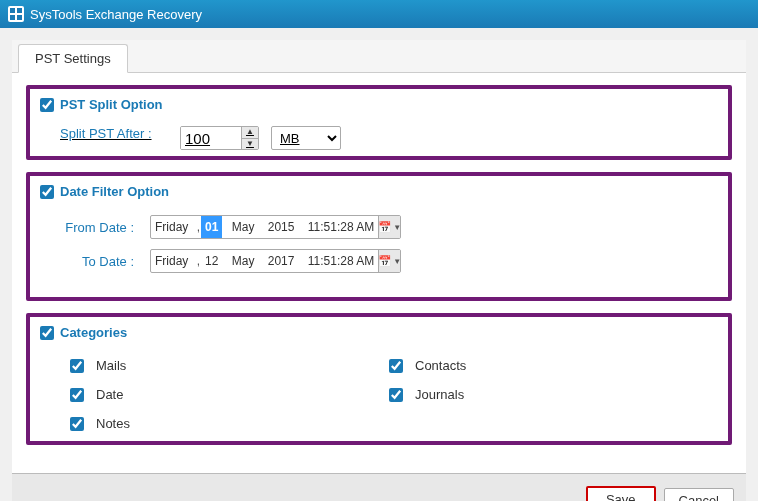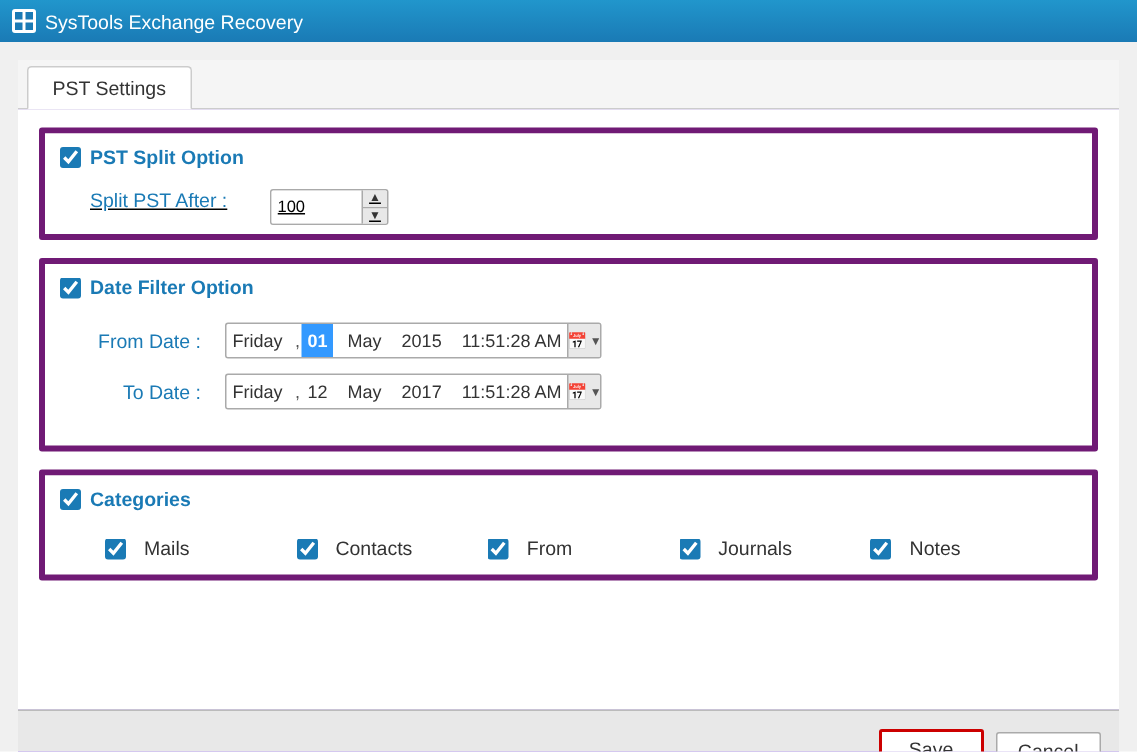--- a/index.html
+++ b/index.html
@@ -119,21 +119,21 @@
       border-radius: 2px;
       overflow: hidden;
       height: 24px;
     }
     .split-input {
       width: 60px;
       border: none;
       outline: none;
       padding: 0 4px;
       height: 100%;
-      font-size: 11px;
+      font-size: 15px;
     }
     .spin-btns {
       display: flex;
       flex-direction: column;
       height: 24px;
       border-left: 1px solid #aaa;
     }
     .spin-btn {
       flex: 1;
       width: 16px;
@@ -218,21 +218,21 @@
     }
     .cal-dropdown-arrow {
       font-size: 8px;
       color: #555;
       margin-left: 1px;
     }
 
     
     .cat-grid {
       display: grid;
-      grid-template-columns: 1fr 1fr 1fr 1fr 1fr;
+      grid-template-columns: 1fr 1fr;
       gap: 14px 20px;
       padding: 10px 40px;
     }
     .cat-item {
       display: flex;
       align-items: center;
       gap: 6px;
       color: #333;
     }
     .cat-item label { cursor: pointer; }
@@ -301,20 +301,25 @@
       </div>
       <div class="split-row">
         <span class="split-label">Split PST After :</span>
         <div class="split-input-wrap">
           <input type="text" class="split-input" value="100" style="">
           <div class="spin-btns">
             <button class="spin-btn">▲</button>
             <button class="spin-btn">▼</button>
           </div>
         </div>
+        <select class="unit-select">
+          <option>MB</option>
+          <option>GB</option>
+          <option>KB</option>
+        </select>
       </div>
     </div>
 
     <div class="section">
       <div class="section-header">
         <input type="checkbox" class="chk" checked="" style="">
         <label>Date Filter Option</label>
       </div>
       <div class="section-body">
 
@@ -377,21 +382,21 @@
         </div>
 
         <div class="cat-item">
           <input type="checkbox" class="chk" checked="" style="">
           <label>Contacts</label>
         </div>
 
 
         <div class="cat-item">
           <input type="checkbox" class="chk" checked="" style="">
-          <label>From</label>
+          <label>Date</label>
         </div>
 
         <div class="cat-item">
           <input type="checkbox" class="chk" checked="" style="">
           <label>Journals</label>
         </div>
 
         <div class="cat-item">
           <input type="checkbox" class="chk" checked="" style="">
           <label>Notes</label>

